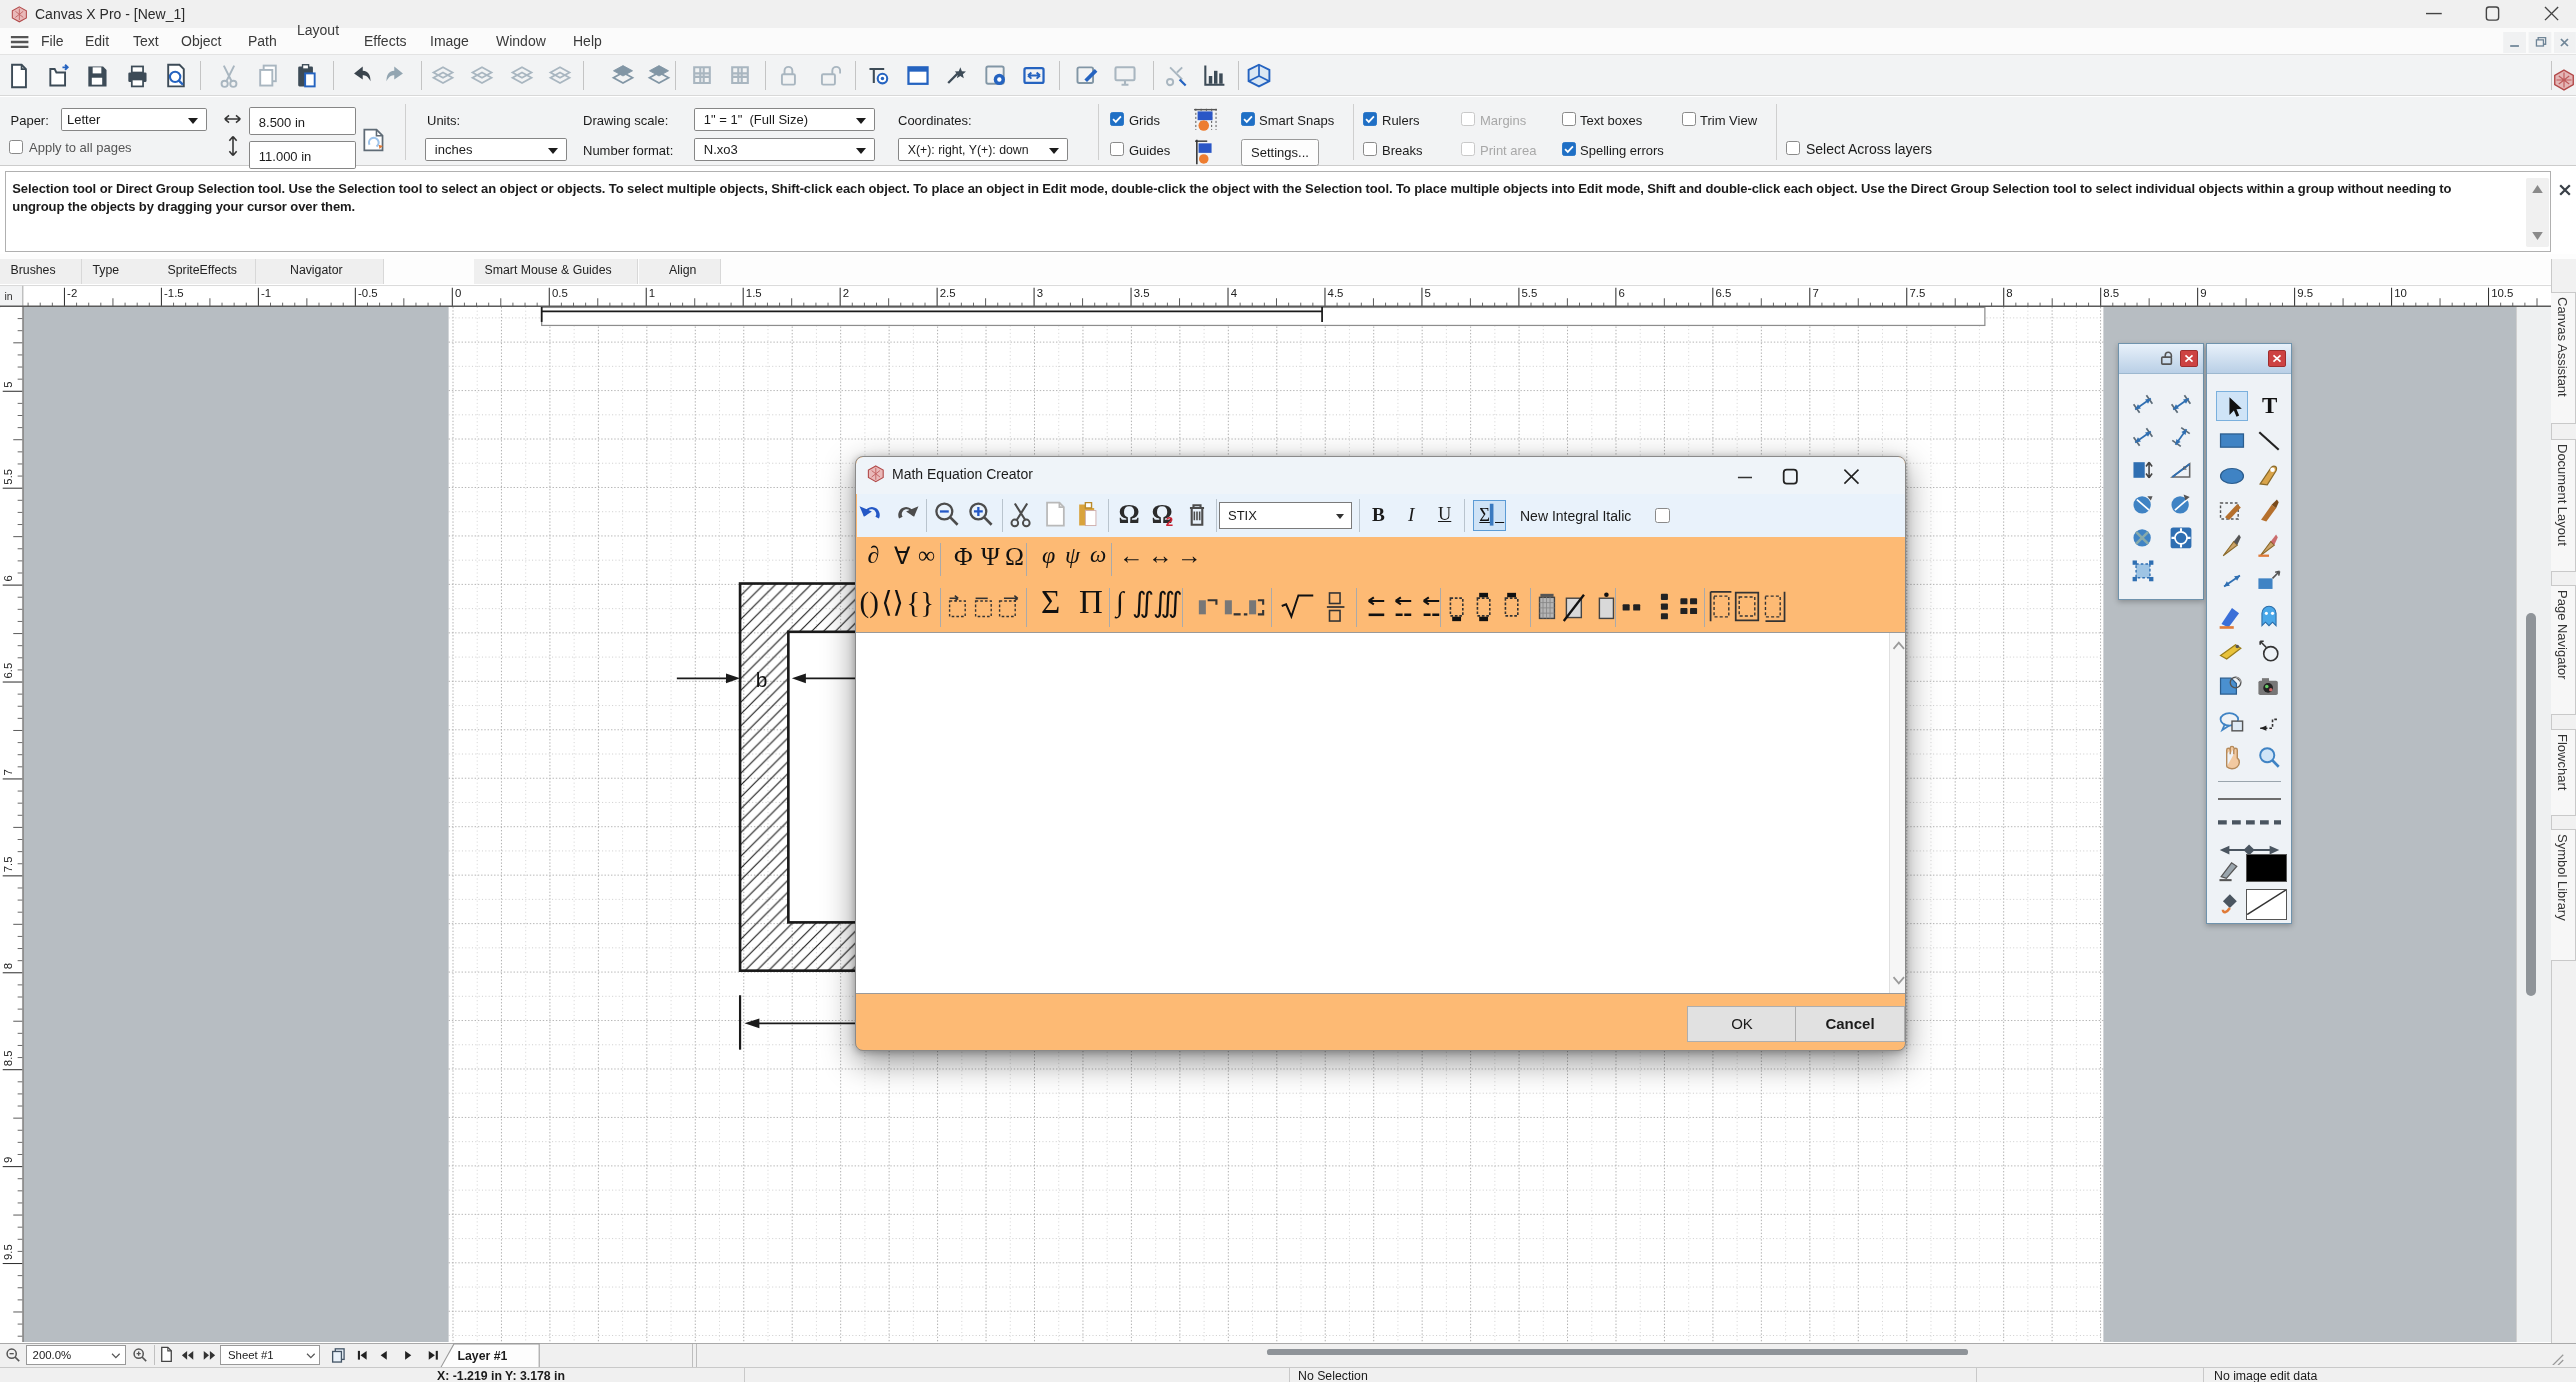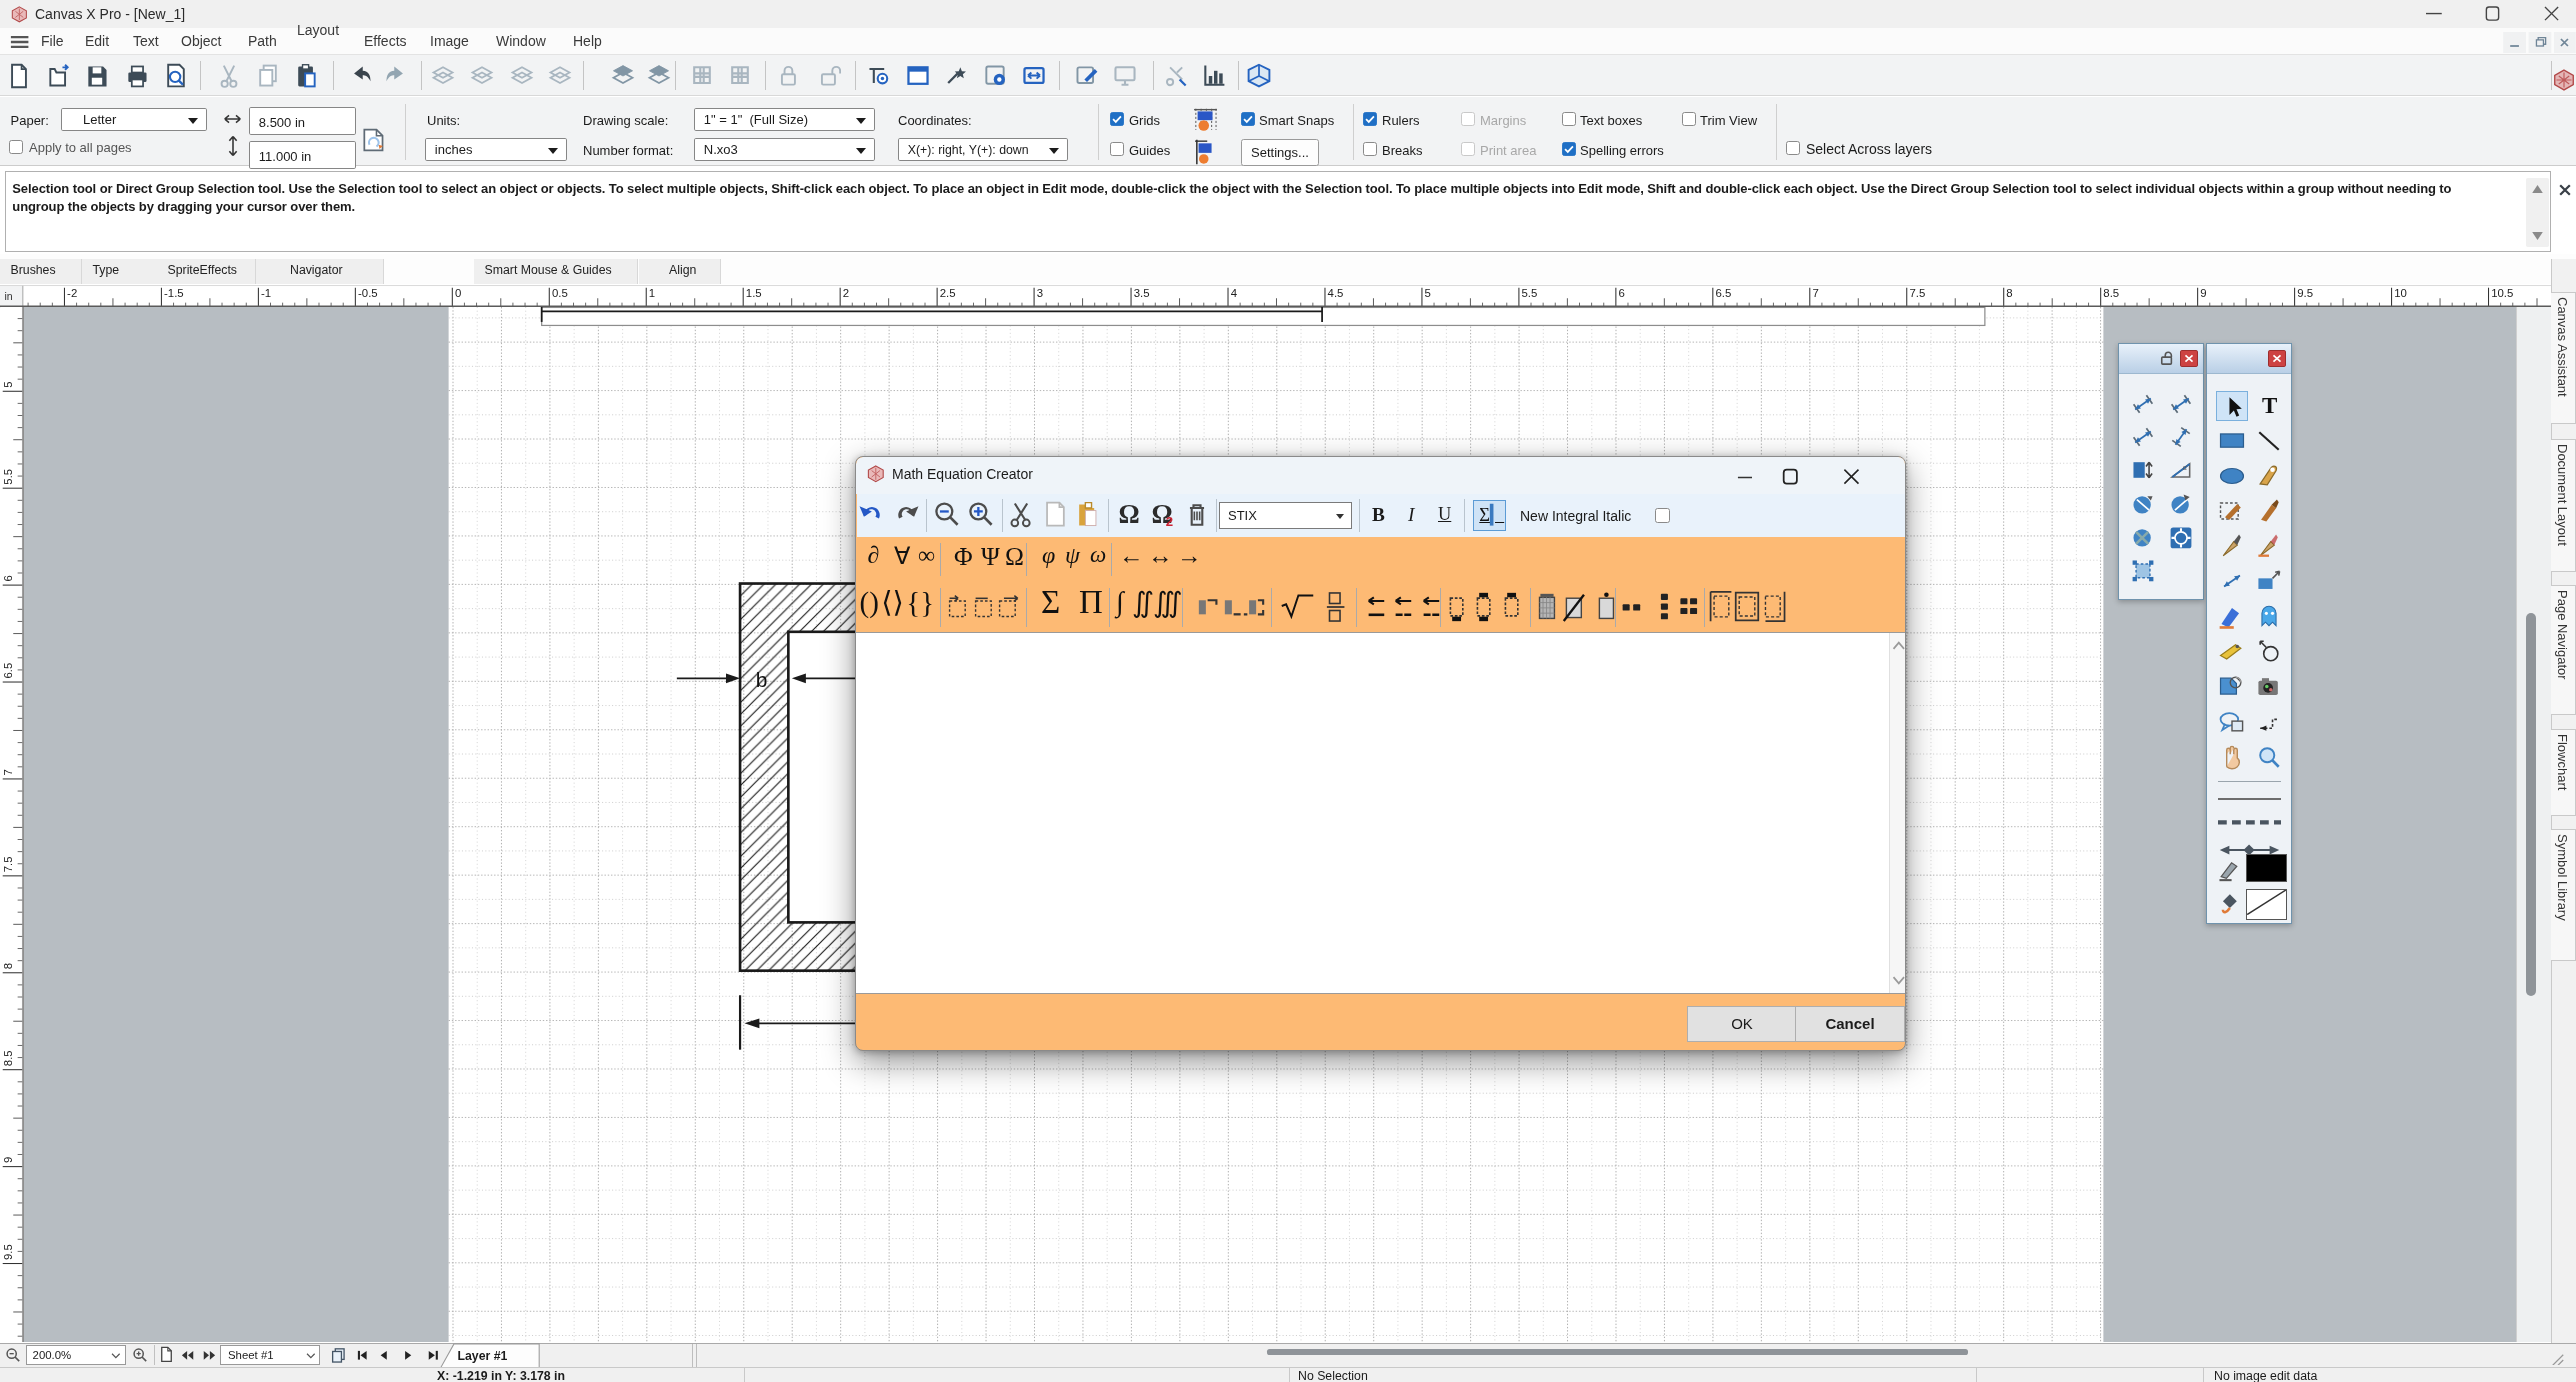--- a/index.html
+++ b/index.html
@@ -179,21 +179,21 @@
 <div style="position:absolute;left:1153px;top:61px;width:0.9px;height:29px;background:#c4c4c4;"></div>
 <div style="position:absolute;left:1238px;top:61px;width:0.9px;height:29px;background:#c4c4c4;"></div>
 <div style="position:absolute;left:2551px;top:61px;width:0.9px;height:29px;background:#c4c4c4;"></div>
 <svg class="ico" style="left:2553px;top:69px" width="22" height="22" viewBox="0 0 19 19">
     <polygon points="9.5,1 17.5,5.5 17.5,13.5 9.5,18 1.5,13.5 1.5,5.5" fill="#e4b6b6" stroke="#b24a4a" stroke-width="1.2"></polygon>
     <path d="M5 6 L14 13 M14 6 L5 13 M9.5 3 V16 M3 9.5 H16" stroke="#bf5b5b" stroke-width="1"></path>
   </svg>
 <div style="position:absolute;left:0px;top:97px;width:2576px;height:69px;background:#f2f3f4;border-bottom:0.9px solid #cccccc;box-sizing:border-box;"></div>
 <div style="position:absolute;left:10.5px;top:113px;font-size:13px;color:#1b1b1b;font-weight:400;white-space:pre;">Paper:</div>
 <div style="position:absolute;left:61px;top:108px;width:146px;height:23px;background:#fff;border:0.9px solid #868686;border-radius:1.8px;box-sizing:border-box;">
-    <div style="position:absolute;left:21px;top:2.6px;font-size:13px;color:#1b1b1b;white-space:pre;">Letter</div>
+    <div style="position:absolute;left:5px;top:2.6px;font-size:13px;color:#1b1b1b;white-space:pre;">Letter</div>
     <div style="position:absolute;right:8px;top:8.8px;width:0;height:0;border-left:5.3px solid transparent;border-right:5.3px solid transparent;border-top:6.1px solid #1b1b1b;"></div>
   </div>
 <svg class="ico" style="left:221px;top:112px" width="23" height="14" viewBox="0 0 26 16">
     <path d="M4 8 H22 M4 8 l5-4.2 M4 8 l5 4.2 M22 8 l-5-4.2 M22 8 l-5 4.2" stroke="#333" stroke-width="1.8" fill="none"></path>
   </svg>
 <div style="position:absolute;left:249px;top:107px;width:107px;height:28px;background:#fff;border:0.9px solid #868686;border-radius:1.8px;box-sizing:border-box;">
     <div style="position:absolute;left:8.8px;top:7px;font-size:13px;color:#1b1b1b;white-space:pre;">8.500 in</div>
   </div>
 <svg class="ico" style="left:226px;top:133px" width="14" height="26" viewBox="0 0 16 30">
     <path d="M8 4 V26 M8 4 l-4.2 5 M8 4 l4.2 5 M8 26 l-4.2-5 M8 26 l4.2-5" stroke="#333" stroke-width="1.8" fill="none"></path>

